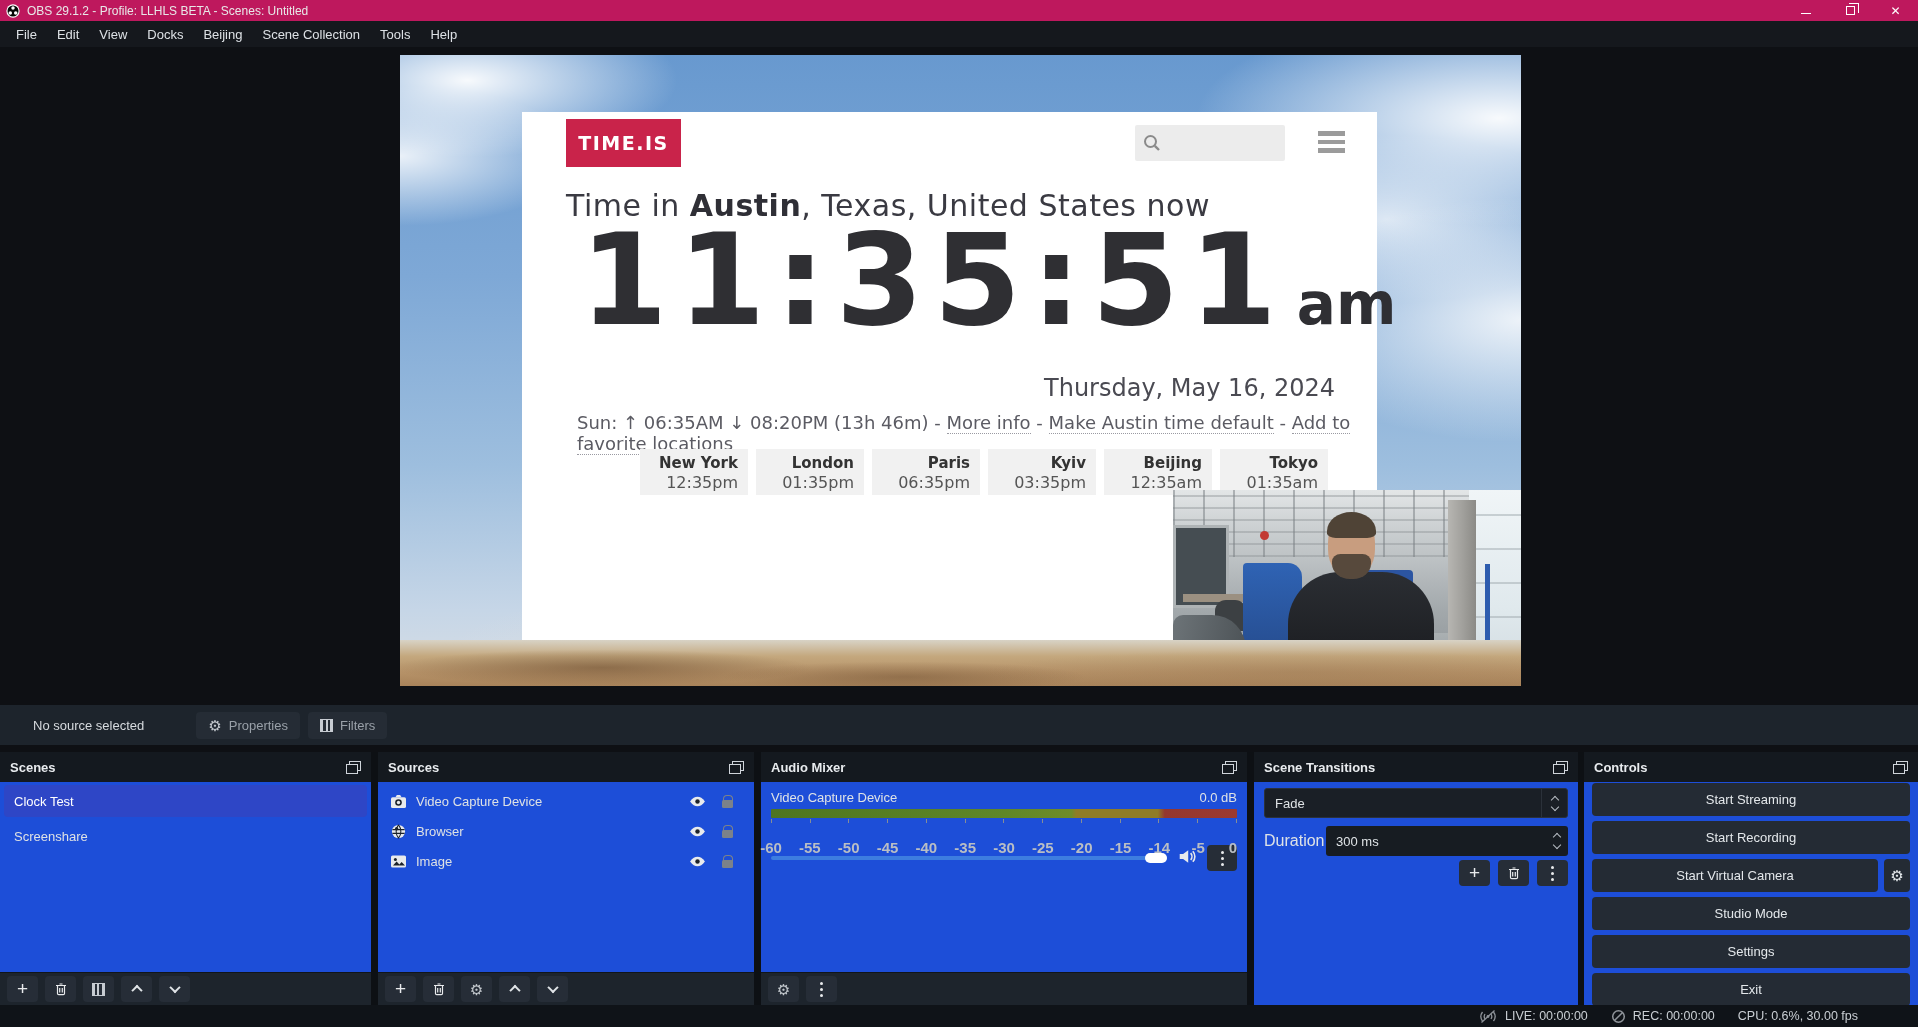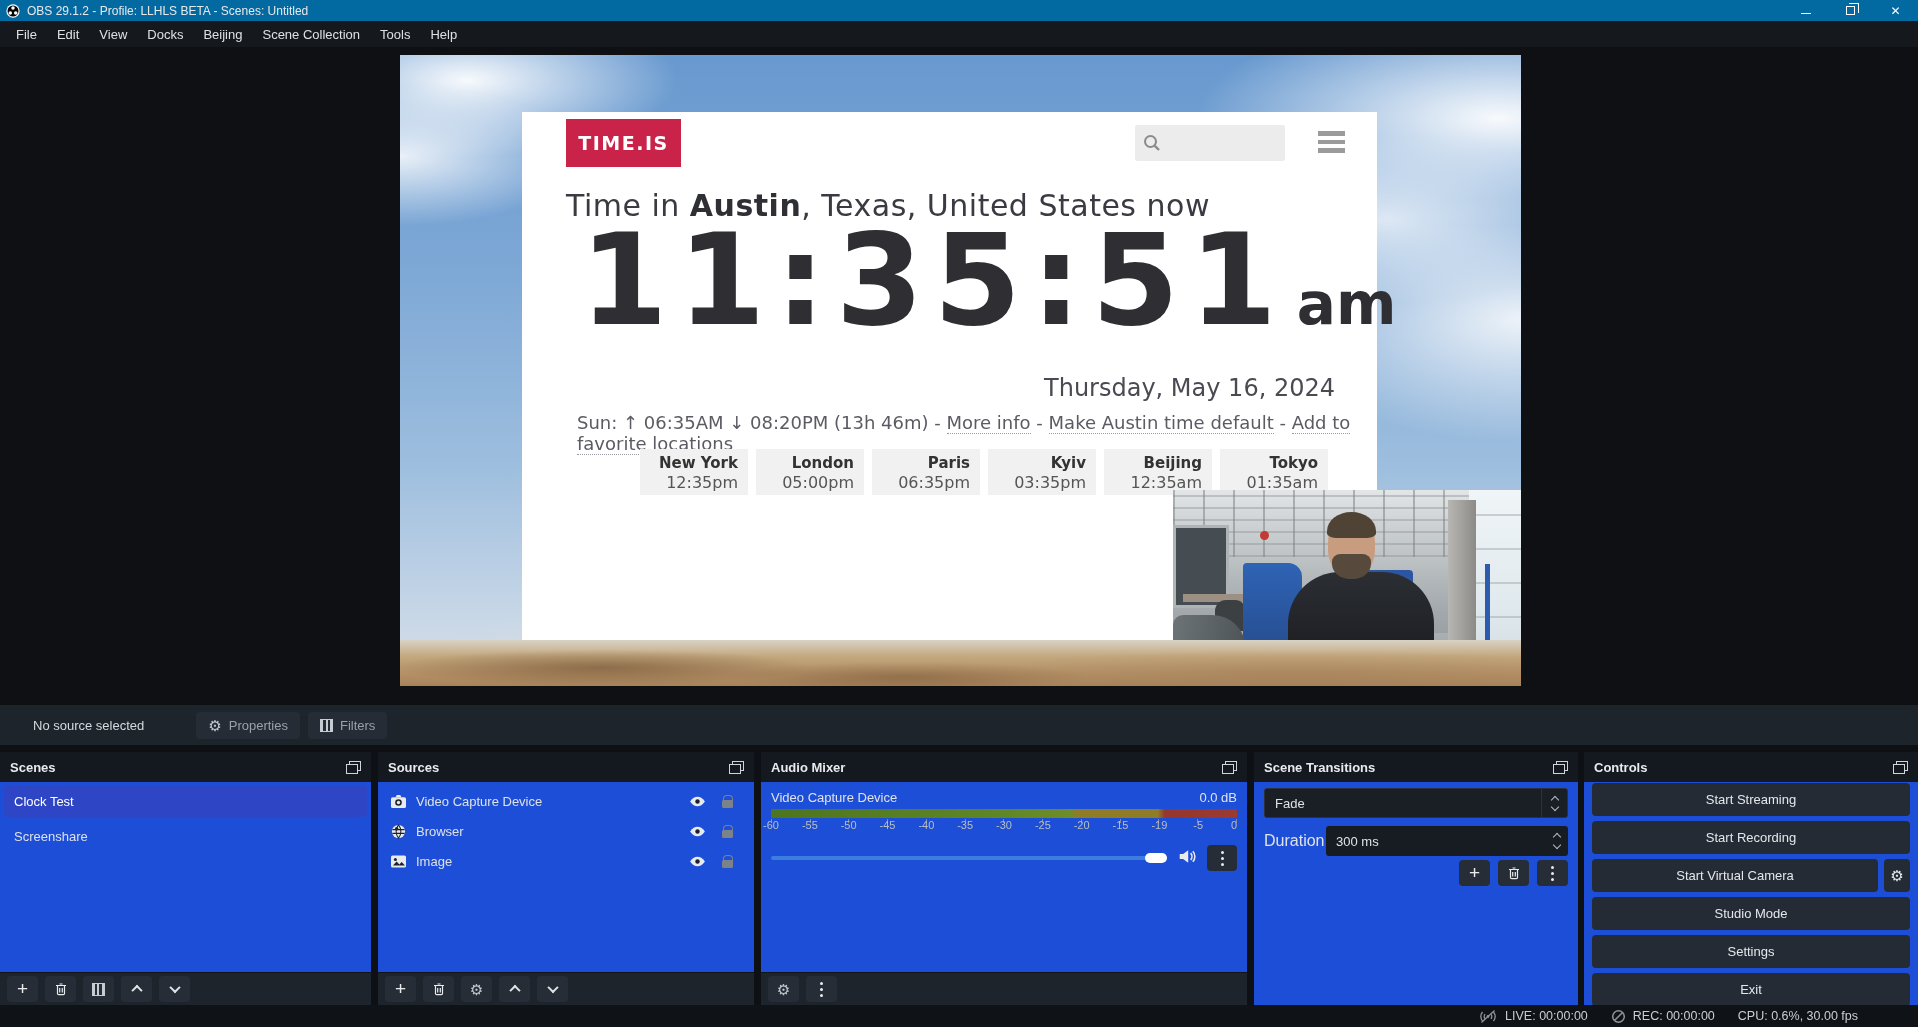--- a/index.html
+++ b/index.html
@@ -4,21 +4,21 @@
 <style>
   * { margin:0; padding:0; box-sizing:border-box; }
   html,body { background:#000; }
   .root {
     position:relative; width:1918px; height:1027px; overflow:hidden;
     font-family:"Liberation Sans", sans-serif; color:#dfe3e7;
     background:#0e1014;
     -webkit-font-smoothing:antialiased;
   }
   
-  .titlebar { position:absolute; left:0; top:0; width:100%; height:21px; background:#0369a1; display:flex; align-items:center; }
+  .titlebar { position:absolute; left:0; top:0; width:100%; height:21px; background:#be185d; display:flex; align-items:center; }
   .obs-logo { margin-left:6px; width:14px; height:14px; flex:0 0 auto; }
   .title-text { margin-left:7px; font-size:12px; color:#e8e8e8; }
   .win-btns { margin-left:auto; display:flex; height:100%; }
   .win-btn { width:45px; height:100%; display:flex; align-items:center; justify-content:center; color:#fff; font-size:12px; }
   .min-glyph { width:10px; border-bottom:1.5px solid #fff; height:1px; margin-top:5px; }
   .restore-glyph { position:relative; width:9px; height:9px; border:1.2px solid #fff; }
   .restore-glyph::before { content:""; position:absolute; left:2px; bottom:2px; width:9px; height:9px; border:1.2px solid #fff; border-right:none; border-bottom:none; transform:translate(0,-9px) translate(0,9px); top:-4px; left:2px; border:none; border-top:1.2px solid #fff; border-right:1.2px solid #fff; }
   
   .menubar { position:absolute; left:0; top:21px; width:100%; height:26px; background:#15181d; display:flex; align-items:center; padding-left:6px; }
   .menu-item { font-size:13px; color:#dde1e5; padding:4px 10px; cursor:default; }
@@ -121,21 +121,21 @@
   .eye-btn, .lock-btn { width:30px; display:flex; justify-content:center; align-items:center; background:none; border:none; }
   .lock-icon { position:relative; width:11px; height:8px; background:#7c828a; border-radius:1.5px; margin-top:5px; }
   .lock-icon::before { content:""; position:absolute; left:1.5px; top:-5px; width:8px; height:6px; border:1.5px solid #7c828a; border-bottom:none; border-radius:4px 4px 0 0; }
   
   .mix-name-row { display:flex; justify-content:space-between; padding:8px 10px 4px 10px; font-size:13px; color:#dfe3e6; }
   .meter { margin:0 10px; height:9px; border-radius:1px;
     background:linear-gradient(90deg, #4e751f 0%, #5f8727 50%, #6f8c28 64.5%, var(--meter-yellow,#8f7c26) 65.5%, var(--meter-yellow,#8f7c26) 83%, var(--meter-red,#94372e) 84.5%, #9c3a30 100%); }
   .ruler { position:relative; margin:1px 10px 0 10px; height:16px; }
   .ruler-ticks { position:absolute; left:0; top:0; width:100%; height:4px;
     background:repeating-linear-gradient(90deg, #868d95 0, #868d95 1px, transparent 1px, transparent 8.3333%); border-right:1px solid #868d95; }
-  .ruler span { position:absolute; top:0; font-size:11px; color:#b9bec4; transform:translateX(-50%); }
+  .ruler span { position:absolute; top:20px; font-size:15px; color:#b9bec4; transform:translateX(-50%);font-weight:bold; }
   .ruler span:first-child { transform:none; }
   .ruler span:last-child { transform:translateX(-100%); }
   .mix-slider-row { display:flex; align-items:center; margin:10px 10px 0 10px; height:26px; }
   .vol-track { position:relative; width:396px; height:4px; border-radius:2px; background:var(--slider-blue,#3d7de0); }
   .vol-handle { position:absolute; right:0; top:-3px; width:22px; height:10px; background:#fff; border-radius:5px; }
   .speaker-btn { background:none; border:none; margin-left:9px; width:22px; height:20px; }
   .kebab-btn { width:30px; height:26px; background:#262d37; border:none; border-radius:4px; display:flex; align-items:center; justify-content:center; margin-left:9px; }
   .kebab-icon { display:flex; flex-direction:column; gap:3px; align-items:center; }
   .kebab-icon i { width:3px; height:3px; border-radius:50%; background:#e8eaec; }
   
@@ -223,21 +223,21 @@
 
         <div class="sun-line"><span>Sun: ↑ 06:35AM ↓ 08:20PM (13h 46m) - </span><a>More info</a><span> - </span><a>Make Austin time default</a><span> - </span><a>Add to favorite locations</a></div>
 
         <div class="cities-row">
           <div class="city-box">
             <div class="city-name">New York</div>
             <div class="city-time">12:35pm</div>
           </div>
           <div class="city-box">
             <div class="city-name">London</div>
-            <div class="city-time">05:00pm</div>
+            <div class="city-time">01:35pm</div>
           </div>
           <div class="city-box">
             <div class="city-name">Paris</div>
             <div class="city-time">06:35pm</div>
           </div>
           <div class="city-box">
             <div class="city-name">Kyiv</div>
             <div class="city-time">03:35pm</div>
           </div>
           <div class="city-box">
@@ -411,21 +411,21 @@
         <span style="left:0">-60</span>
         <span style="left:8.3333%">-55</span>
         <span style="left:16.6667%">-50</span>
         <span style="left:25%">-45</span>
         <span style="left:33.3333%">-40</span>
         <span style="left:41.6667%">-35</span>
         <span style="left:50%">-30</span>
         <span style="left:58.3333%">-25</span>
         <span style="left:66.6667%">-20</span>
         <span style="left:75%">-15</span>
-        <span style="left:83.3333%">-19</span>
+        <span style="left:83.3333%">-14</span>
         <span style="left:91.6667%">-5</span>
         <span style="left:100%">0</span>
       </div>
       <div class="mix-slider-row">
         <div class="vol-track">
             <div class="vol-handle"></div>
           </div>
         <button class="speaker-btn">
           <svg width="20" height="17" viewBox="0 0 16 14">
               <path d="M2 5v4h2.8L9 12.2V1.8L4.8 5H2z" fill="#e8eaec"></path>

